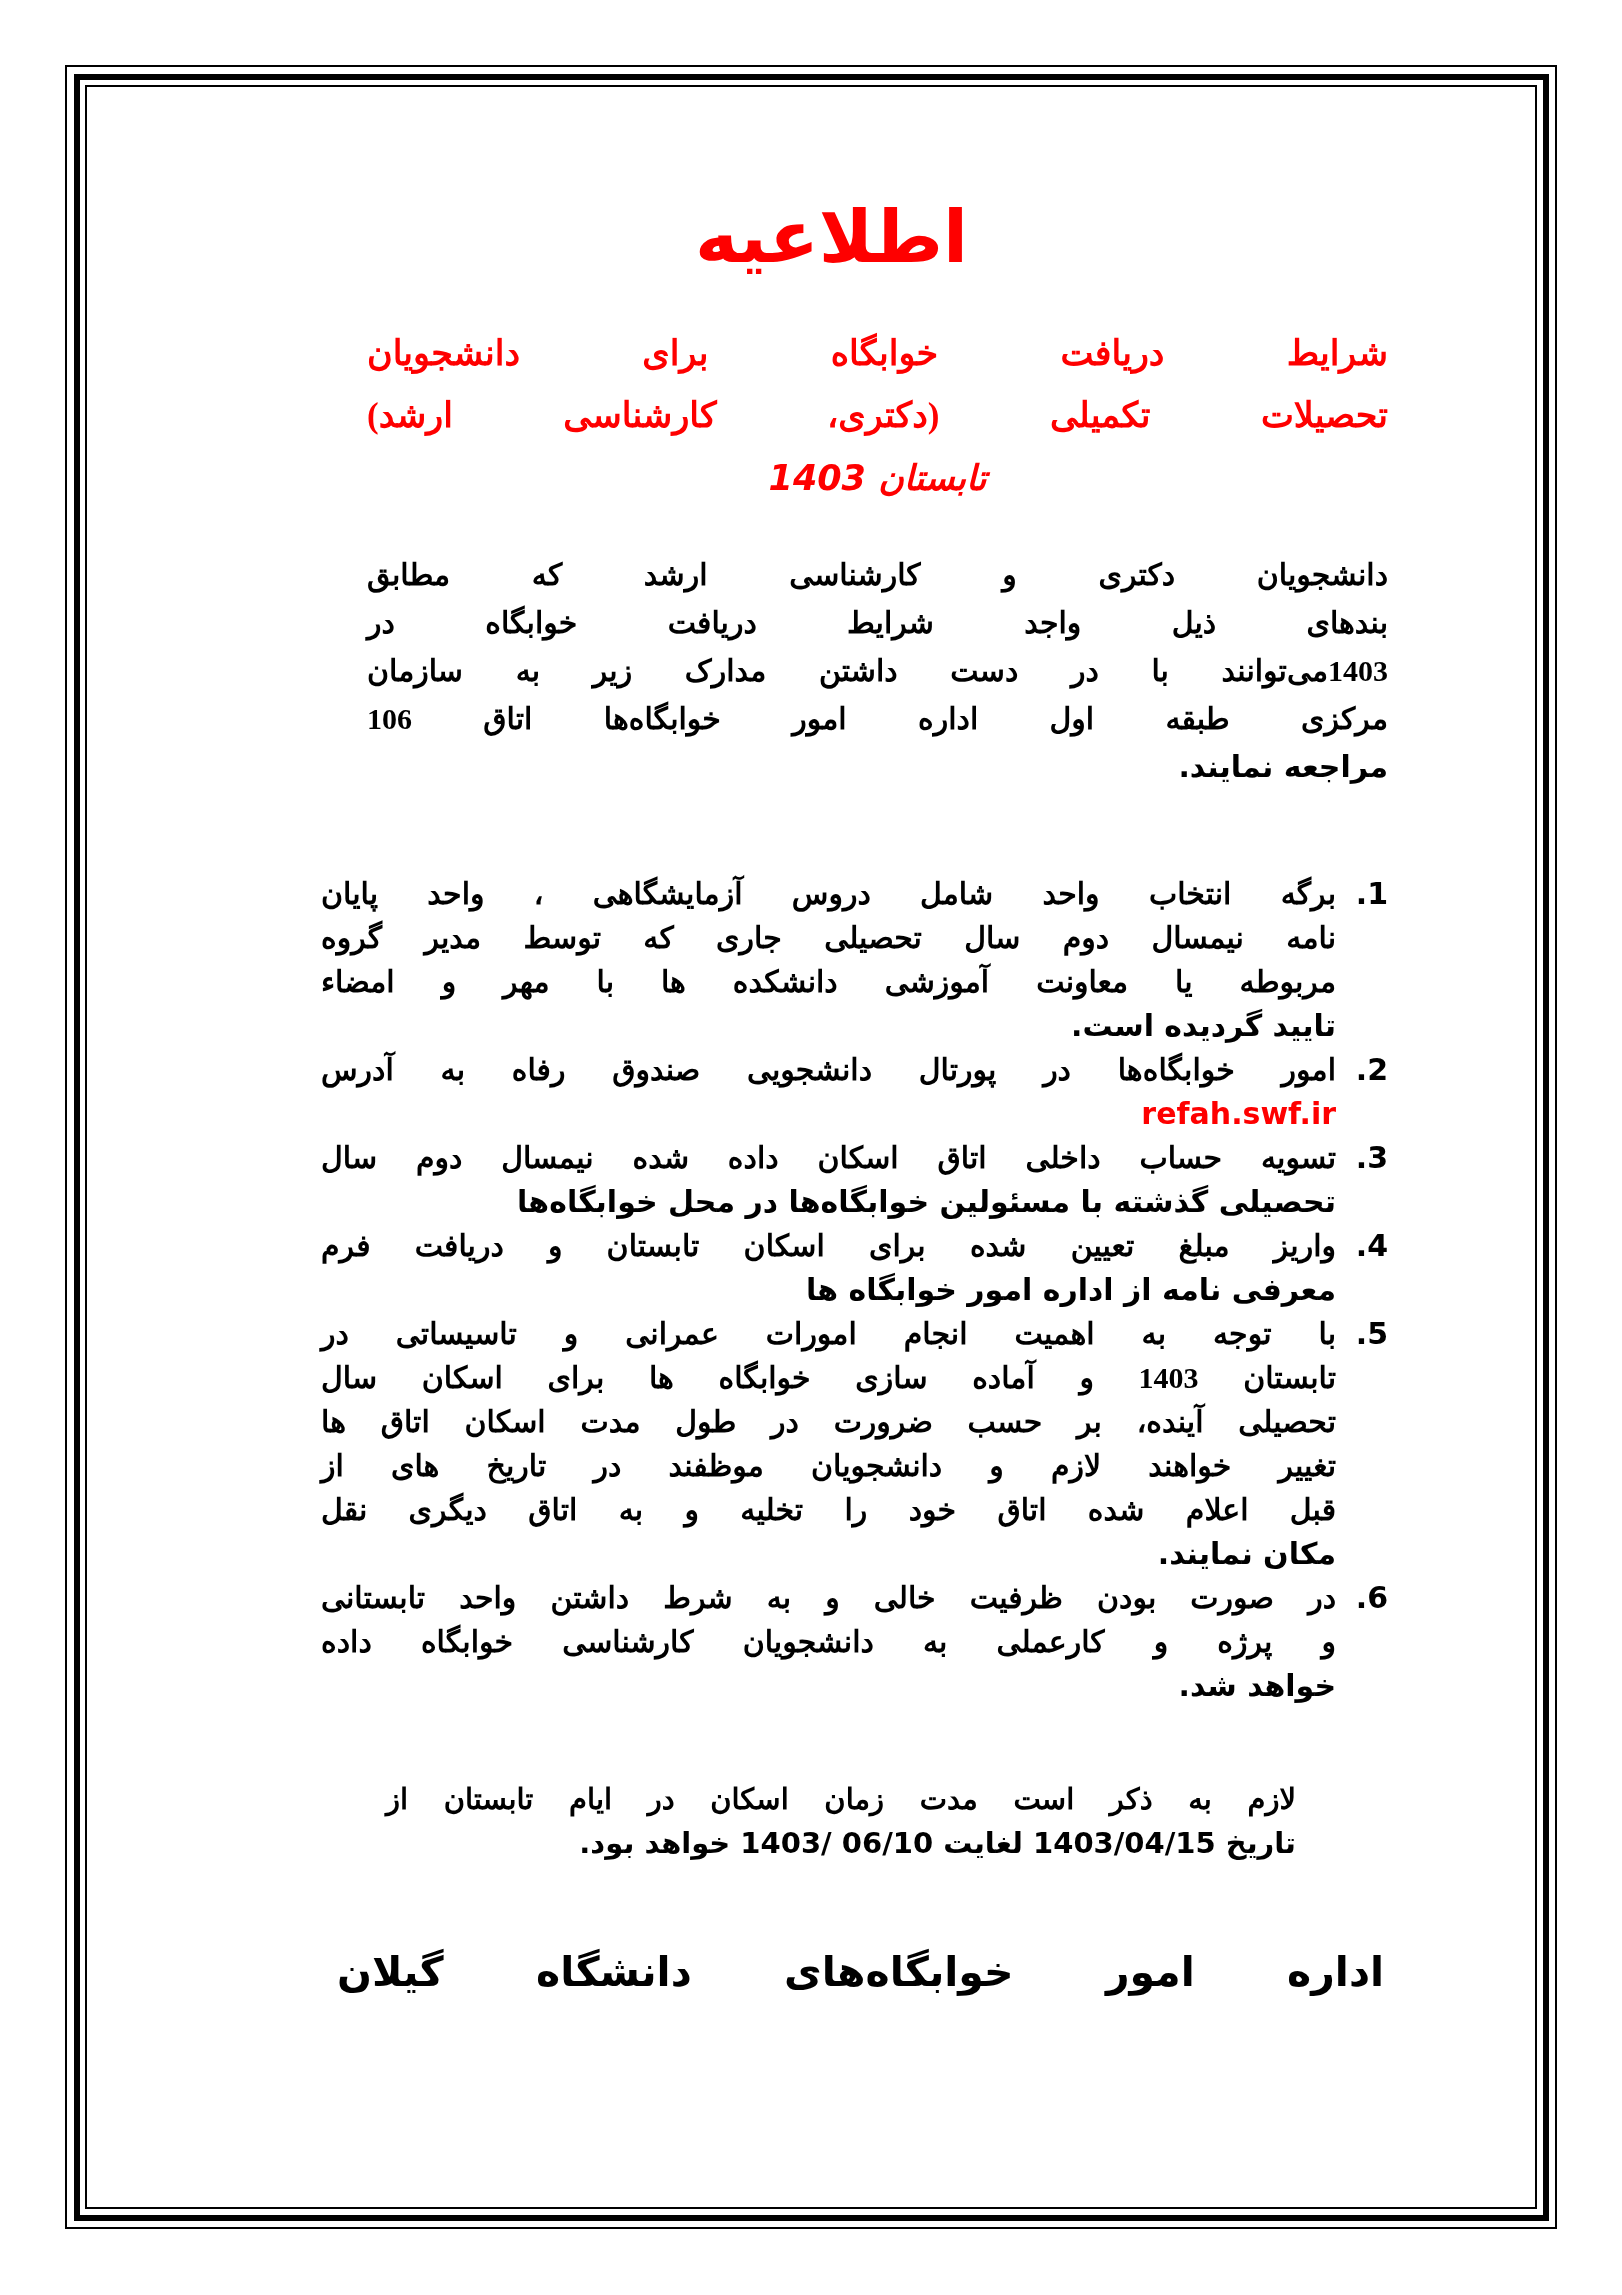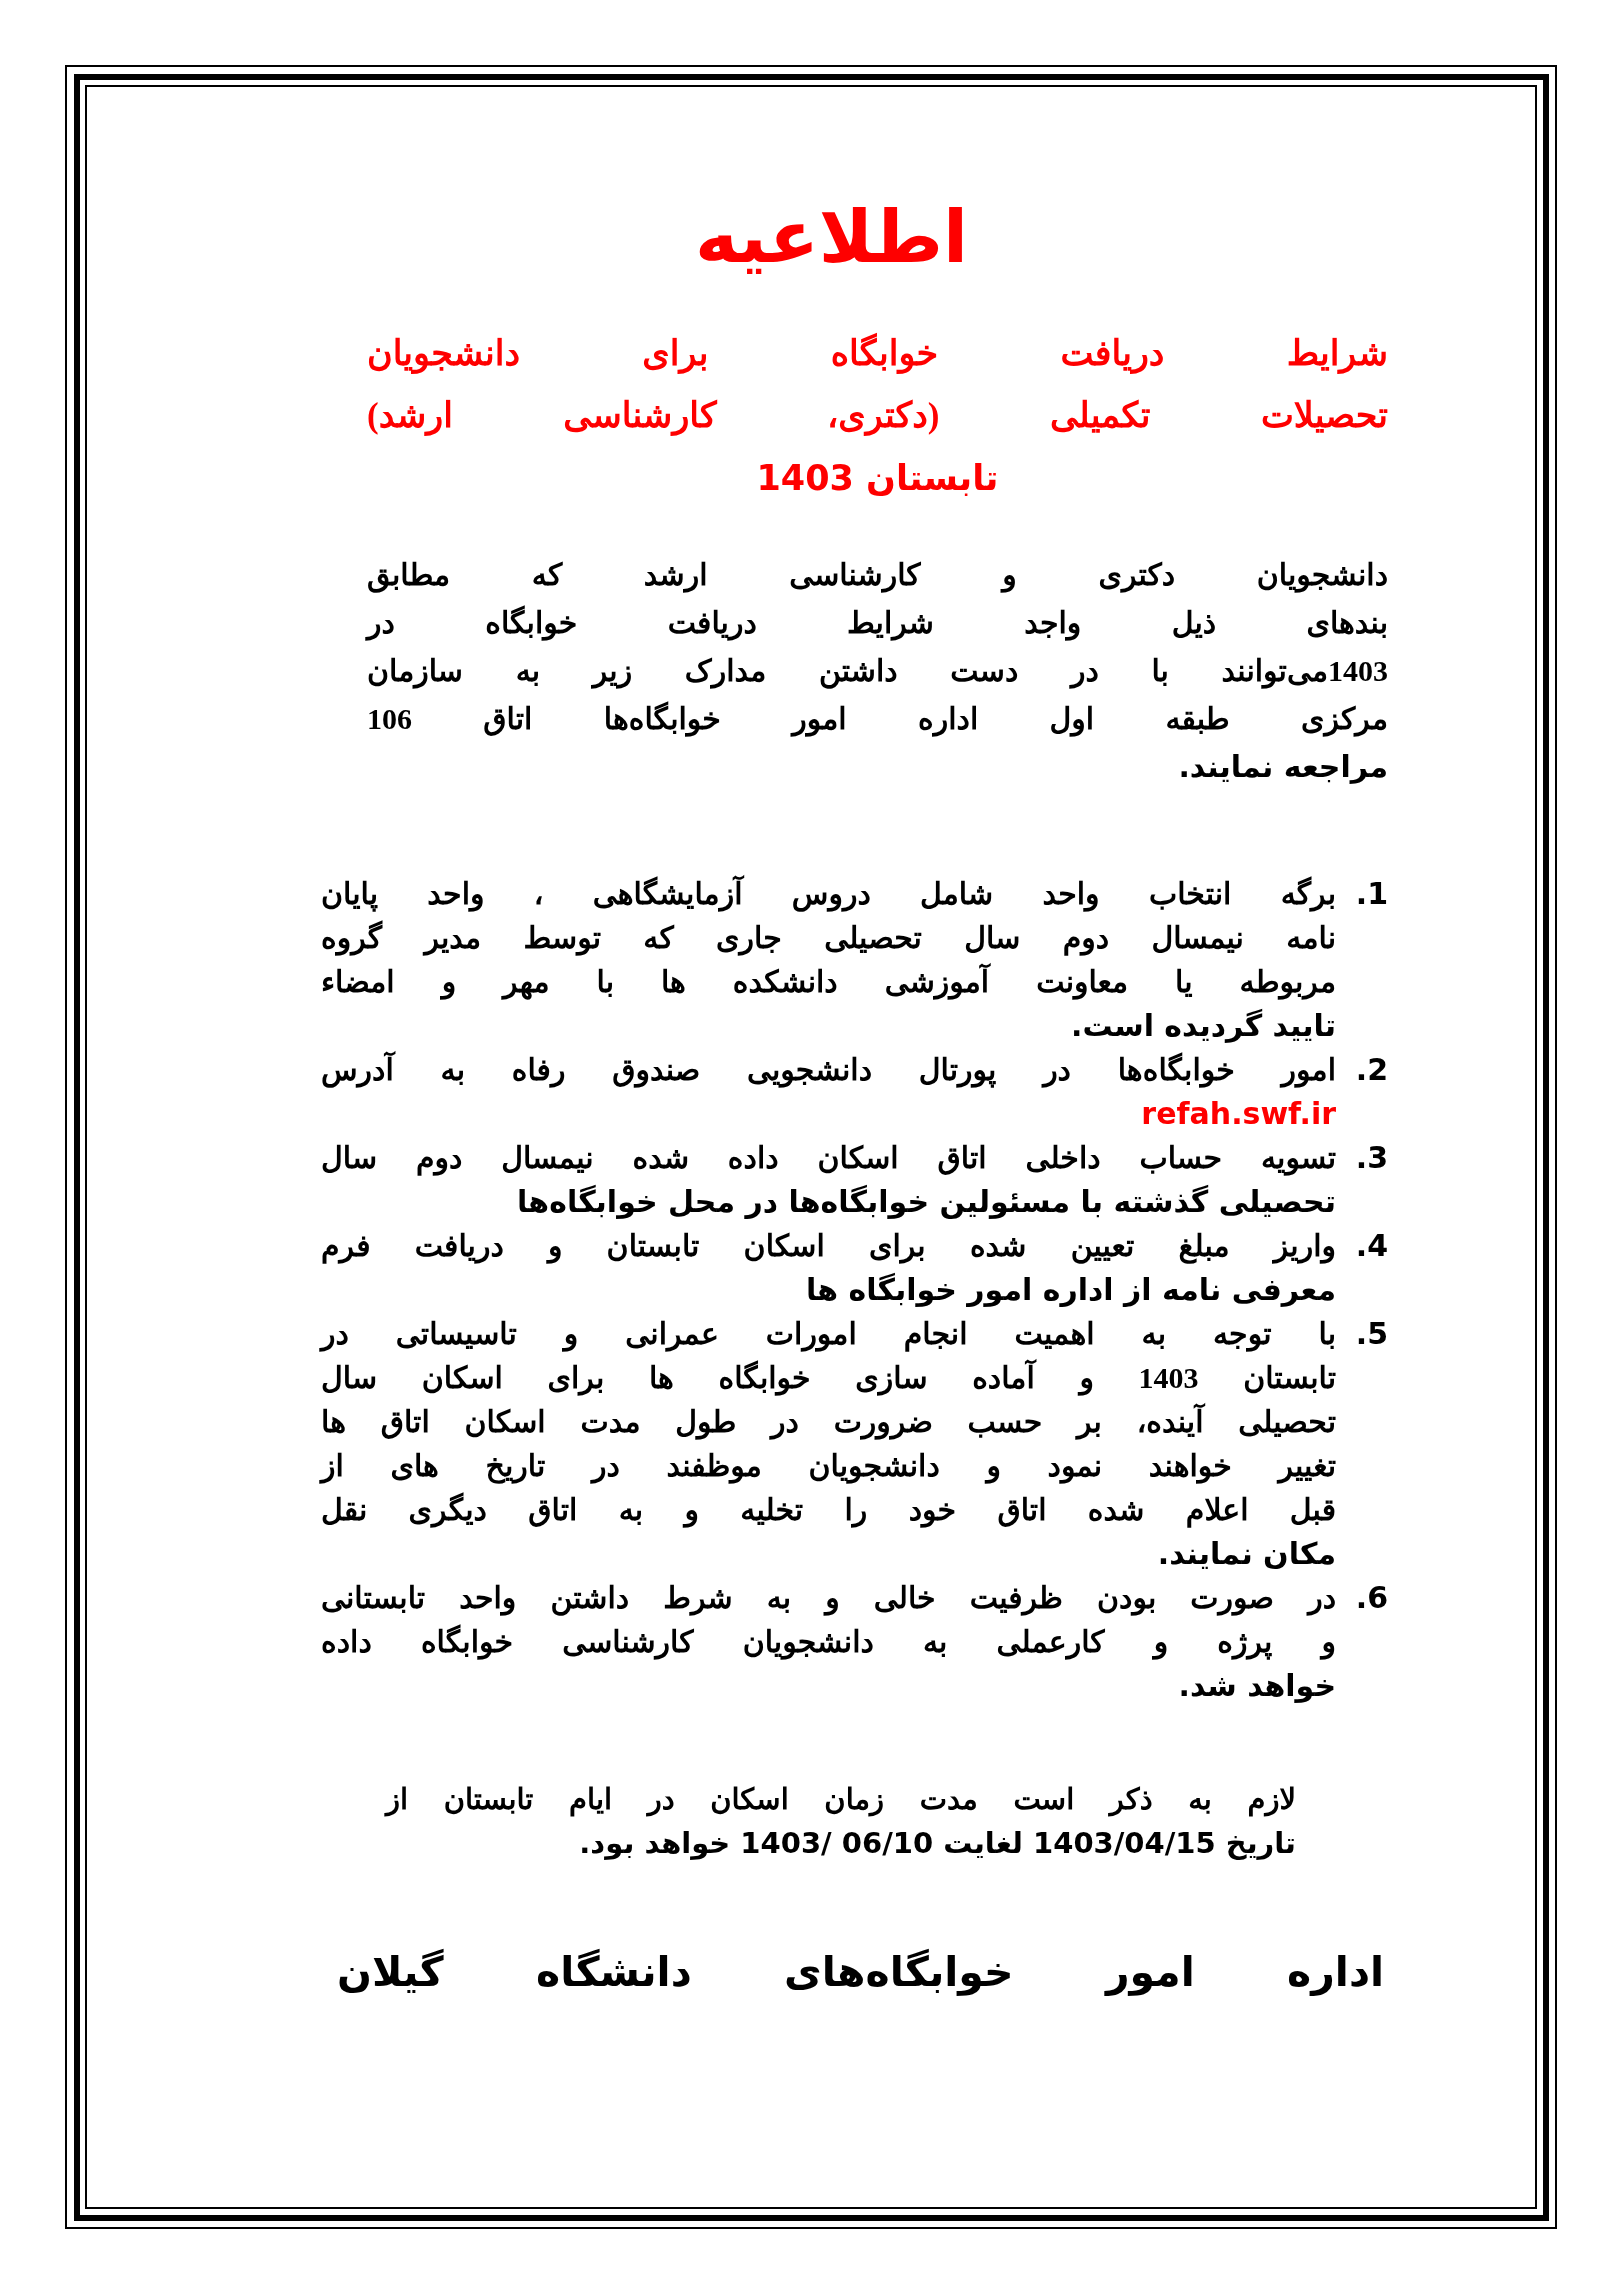--- a/index.html
+++ b/index.html
@@ -37,21 +37,21 @@
   .note{position:absolute;top:1777px;left:0;width:1067px;font-size:29px;}
   .note .inner{width:929px;margin-right:92px;}
   .note .line{height:44px;line-height:44px;margin-left:19px;}
 
   .footer{position:absolute;top:1940px;left:16px;width:1047px;font-size:41px;
     height:65px;line-height:65px;text-align:justify;text-align-last:justify;}
 
   .line{text-align:justify;}
   .line.stretch{text-align-last:justify;text-justify:inter-word;font-family:Liberation Serif, serif;}
   .line.last{text-align:left;text-align-last:right;white-space:nowrap;}
-  .subtitle .line.last{text-align:center;text-align-last:center;}
+  .subtitle .line.last{text-align:center;text-align-last:center;font-style:italic;}
   .line.red{color:var(--accent);}
 </style>
 </head>
 <body>
 
 <div class="frame-outer">
   <div class="frame-mid">
     <div class="frame-inner"></div>
   </div>
 </div>
@@ -100,21 +100,21 @@
           <div class="line stretch">واریز مبلغ تعیین شده برای اسکان تابستان و دریافت فرم</div>
           <div class="line last">معرفی نامه از اداره امور خوابگاه ها</div>
         </div>
       </div>
       <div class="item">
         <div class="num">5.</div>
         <div class="itext">
           <div class="line stretch">با توجه به اهمیت انجام امورات عمرانی و تاسیساتی در</div>
           <div class="line stretch">تابستان 1403 و آماده سازی خوابگاه ها برای اسکان سال</div>
           <div class="line stretch">تحصیلی آینده، بر حسب ضرورت در طول مدت اسکان اتاق ها</div>
-          <div class="line stretch">تغییر خواهند نمود و دانشجویان موظفند در تاریخ های از</div>
+          <div class="line stretch">تغییر خواهند لازم و دانشجویان موظفند در تاریخ های از</div>
           <div class="line stretch">قبل اعلام شده اتاق خود را تخلیه و به اتاق دیگری نقل</div>
           <div class="line last">مکان نمایند.</div>
         </div>
       </div>
       <div class="item">
         <div class="num">6.</div>
         <div class="itext">
           <div class="line stretch">در صورت بودن ظرفیت خالی و به شرط داشتن واحد تابستانی</div>
           <div class="line stretch">و پرژه و کارعملی به دانشجویان کارشناسی خوابگاه داده</div>
           <div class="line last">خواهد شد.</div>

